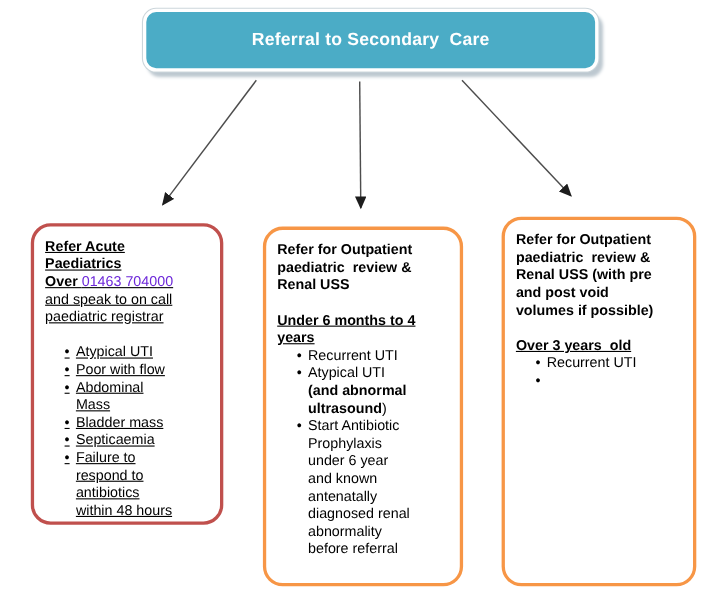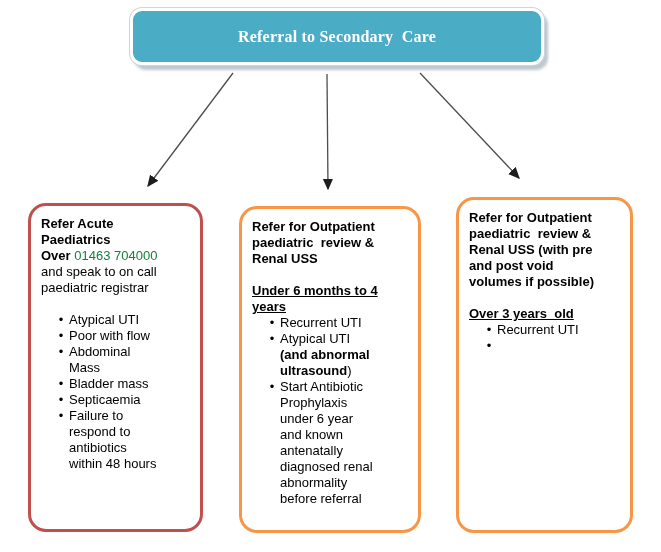--- a/index.html
+++ b/index.html
@@ -24,57 +24,57 @@
 
   
   svg.arrows { position:absolute; left:0; top:0; pointer-events:none; }
 
   
   .refer-box {
     position:absolute; box-sizing:border-box; background:#fff;
     border:3px solid #888; border-radius:18px;
     padding:10px 6px 10px 10px; overflow:hidden;
   }
-  .box-0 { left:28px;  top:203px; width:175px; height:329px; }
+  .box-0 { left:28px;  top:203px; width:175px; height:274px;text-decoration:underline; }
   .box-1 { left:239px; top:206px; width:182px; height:327px; }
   .box-2 { left:456px; top:197px; width:177px; height:336px; }
 
   .rich, .rich span, .bullet-text, .bullet-text span { white-space:pre-wrap; }
   .b { font-weight:bold; }
   .u { text-decoration:underline; }
   .spacer { height:16px; }
 
   .bullet-row { display:flex; padding-left:12px; }
   .dot { flex:0 0 16px; width:16px; text-align:center; }
   .bullet-text { flex:1; }
 </style>
 </head>
 <body>
 
 <div class="canvas">
 
-  <div class="title-box" id="titleBox" style="background: rgb(75, 172, 198); font-family: Liberation Serif, serif;">
+  <div class="title-box" id="titleBox" style="background: rgb(75, 172, 198);">
     <span class="title-label" id="titleLabel" style="color: rgb(255, 255, 255);">Referral to Secondary  Care</span>
   </div>
 
   <svg class="arrows" width="661" height="552" viewBox="0 0 661 552">
     <defs>
       <marker id="ah" markerWidth="10" markerHeight="9" refX="8" refY="4" orient="auto">
         <path d="M0,0 L9,4 L0,8 Z" fill="#1d1d1d"></path>
       </marker>
     </defs>
     <line x1="233" y1="73" x2="148" y2="186" stroke="#4d4d4d" stroke-width="1.3" marker-end="url(#ah)"></line>
     <line x1="327" y1="74" x2="328" y2="189" stroke="#4d4d4d" stroke-width="1.3" marker-end="url(#ah)"></line>
     <line x1="420" y1="73" x2="519" y2="178" stroke="#4d4d4d" stroke-width="1.3" marker-end="url(#ah)"></line>
   </svg>
 
   <div class="refer-box box-0" style="border-color: rgb(192, 80, 77);">
       <div class="rich"><span class="b">Refer Acute
 Paediatrics
-</span><span class="b">Over </span><span style="color: #15803d;">01463 704000</span><span>
+</span><span class="b">Over </span><span style="color: #6d28d9;">01463 704000</span><span>
 and speak to on call
 paediatric registrar</span></div>
       <div class="spacer"></div>
       <div class="bullet-row">
         <span class="dot">•</span>
         <span class="bullet-text"><span>Atypical UTI</span></span>
       </div>
       <div class="bullet-row">
         <span class="dot">•</span>
         <span class="bullet-text"><span>Poor with flow</span></span>

